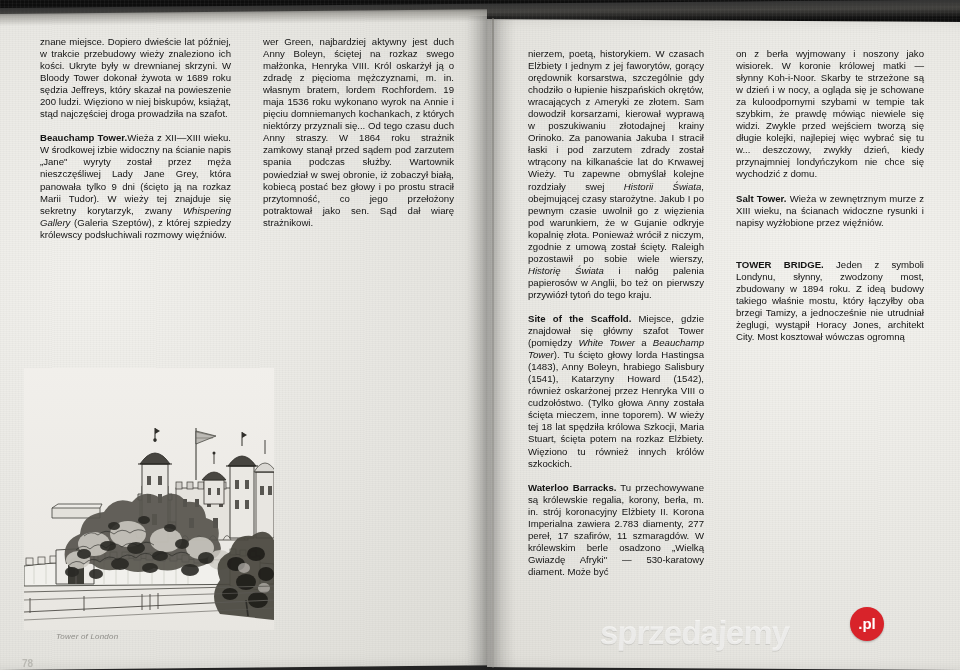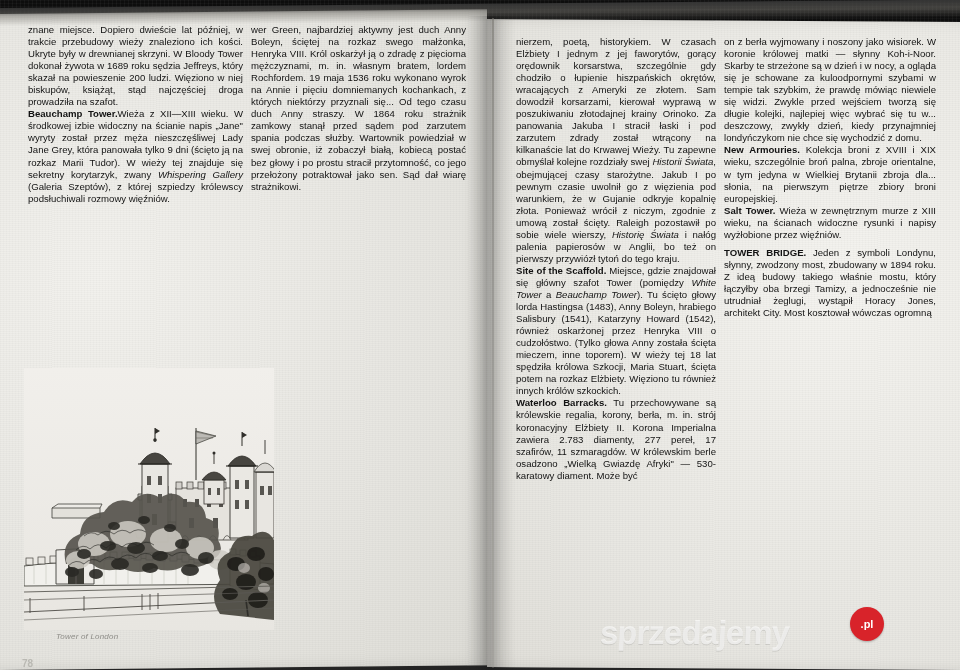--- a/index.html
+++ b/index.html
@@ -83,21 +83,21 @@
   .col{
     position:absolute;
     color:#1b1b1b;
     font-size:9.6px;
     line-height:12.05px;
     text-align:justify;
     text-justify:inter-word;
     hyphens:none;
     -webkit-font-smoothing:none;
   }
-  .col p{margin:0;}
+  .col p{margin:12px;}
   .col b{font-weight:700;}
   .col i{font-style:italic;}
 
   .col1{left:28px;top:24px;width:215px;}
   .col2{left:251px;top:24px;width:215px;}
   .col3{left:516px;top:36px;width:200px;}
   .col4{left:724px;top:36px;width:212px;}
 
   
   .col{filter:contrast(1.08) blur(0.18px);}
@@ -129,21 +129,21 @@
     transform:skewX(-3deg);
   }
   .wm-badge{
     position:absolute;left:250px;top:3px;width:34px;height:34px;
     border-radius:50%;
     background:#d8232a;
     box-shadow:0 1px 2px rgba(0,0,0,.25);
   }
   .wm-badge span{
     display:block;text-align:center;line-height:34px;
-    color:#fff;font-size:11px;font-weight:700;
+    color:#fff;font-size:15px;font-weight:700;
   }
 </style>
 </head>
 <body>
 
 <div id="stage">
 
   <div class="backdrop"></div>
   <div class="backdrop-texture"></div>
 
@@ -420,21 +420,20 @@
   <div class="folio">78</div>
 
   <div class="col col3">
     <p><span>nierzem, poetą, historykiem. W czasach Elżbiety I jednym z jej faworytów, gorący orędownik korsarstwa, szczególnie gdy chodziło o łupienie hiszpańskich okrętów, wracających z Ameryki ze złotem. Sam dowodził korsarzami, kierował wyprawą w poszukiwaniu złotodajnej krainy Orinoko. Za panowania Jakuba I stracił łaski i pod zarzutem zdrady został wtrącony na kilkanaście lat do Krwawej Wieży. Tu zapewne obmyślał kolejne rozdziały swej </span><i>Historii Świata</i><span>, obejmującej czasy starożytne. Jakub I po pewnym czasie uwolnił go z więzienia pod warunkiem, że w Gujanie odkryje kopalnię złota. Ponieważ wrócił z niczym, zgodnie z umową został ścięty. Raleigh pozostawił po sobie wiele wierszy, </span><i>Historię Świata</i><span> i nałóg palenia papierosów w Anglii, bo też on pierwszy przywiózł tytoń do tego kraju.</span></p>
     <p><b>Site of the Scaffold.</b><span> Miejsce, gdzie znajdował się główny szafot Tower (pomiędzy </span><i>White Tower</i><span> a </span><i>Beauchamp Tower</i><span>). Tu ścięto głowy lorda Hastingsa (1483), Anny Boleyn, hrabiego Salisbury (1541), Katarzyny Howard (1542), również oskarżonej przez Henryka VIII o cudzołóstwo. (Tylko głowa Anny została ścięta mieczem, inne toporem). W wieży tej 18 lat spędziła królowa Szkocji, Maria Stuart, ścięta potem na rozkaz Elżbiety. Więziono tu również innych królów szkockich.</span></p>
     <p><b>Waterloo Barracks.</b><span> Tu przechowywane są królewskie regalia, korony, berła, m. in. strój koronacyjny Elżbiety II. Korona Imperialna zawiera 2.783 diamenty, 277 pereł, 17 szafirów, 11 szmaragdów. W królewskim berle osadzono „Wielką Gwiazdę Afryki" — 530-karatowy diament. Może być</span></p>
   </div>
 
   <div class="col col4">
     <p><span>on z berła wyjmowany i noszony jako wisiorek. W koronie królowej matki — słynny Koh-i-Noor. Skarby te strzeżone są w dzień i w nocy, a ogląda się je schowane za kuloodpornymi szybami w tempie tak szybkim, że prawdę mówiąc niewiele się widzi. Zwykle przed wejściem tworzą się długie kolejki, najlepiej więc wybrać się tu w... deszczowy, zwykły dzień, kiedy przynajmniej londyńczykom nie chce się wychodzić z domu.</span></p>
-    <p><b>New Armouries.</b><span> Kolekcja broni z XVIII i XIX wieku, szczególnie broń palna, zbroje orientalne, w tym jedyna w Wielkiej Brytanii zbroja dla... słonia, na pierwszym piętrze zbiory broni europejskiej.</span></p>
     <p><b>Salt Tower.</b><span> Wieża w zewnętrznym murze z XIII wieku, na ścianach widoczne rysunki i napisy wyżłobione przez więźniów.</span></p>
     <p style="height:6px"></p>
     <p><b>TOWER BRIDGE.</b><span> Jeden z symboli Londynu, słynny, zwodzony most, zbudowany w 1894 roku. Z ideą budowy takiego właśnie mostu, który łączyłby oba brzegi Tamizy, a jednocześnie nie utrudniał żeglugi, wystąpił Horacy Jones, architekt City. Most kosztował wówczas ogromną</span></p>
   </div>
 
   <div class="wm">
     <div class="wm-text">sprzedajemy</div>
     <div class="wm-badge">
         <span>.pl</span>
       </div>

